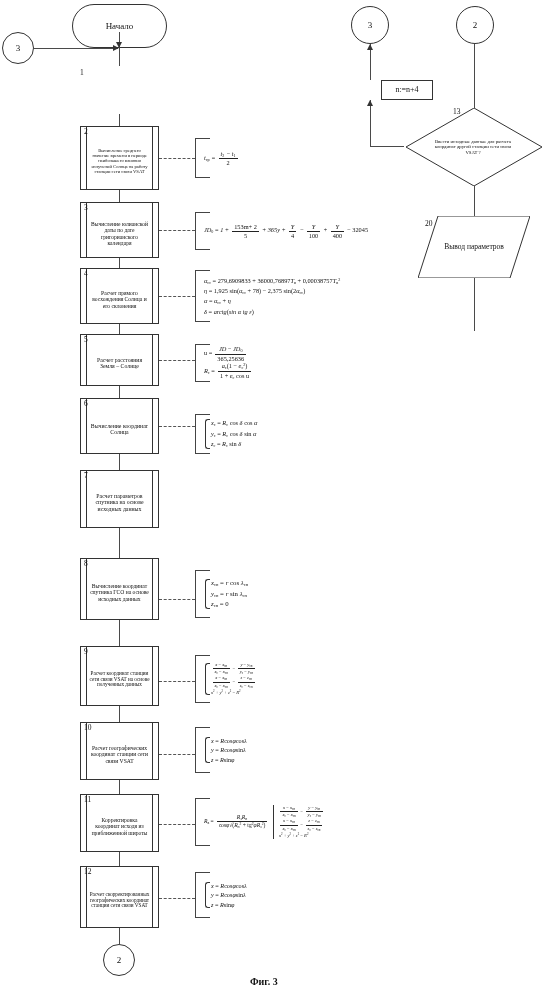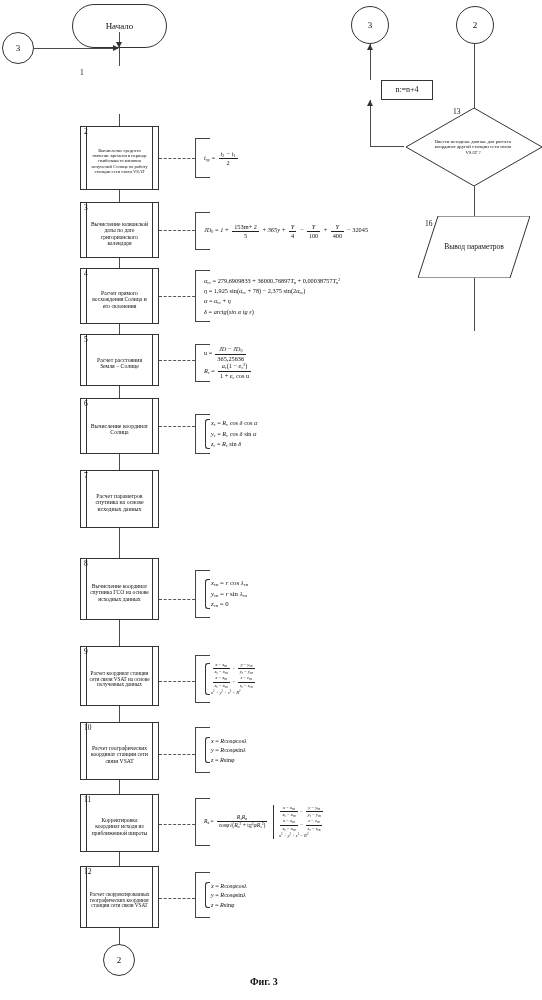--- a/index.html
+++ b/index.html
@@ -372,20 +372,20 @@
   <div class="num" style="left:453px;top:107px;">13</div>
 
   <div class="ln lnv" style="left:474px;top:186px;height:30px;"></div>
 
   <div class="node io" style="left:418px;top:216px;width:112px;height:62px;font-size:7.5px;">
     <svg class="io-shape" viewBox="0 0 112 62" preserveAspectRatio="none">
       <polygon points="20,0 112,0 92,62 0,62" fill="#fff" stroke="#333" stroke-width="1"></polygon>
     </svg>
     <span class="io-txt">Вывод параметров</span>
   </div>
-  <div class="num" style="left:425px;top:219px;">16</div>
+  <div class="num" style="left:425px;top:219px;">20</div>
 
   <div class="ln lnv" style="left:474px;top:278px;height:53px;"></div>
 
 
   <div class="caption" style="left:250px;top:976px;">Фиг. 3</div>
 
 </div>
 
 </body></html>

